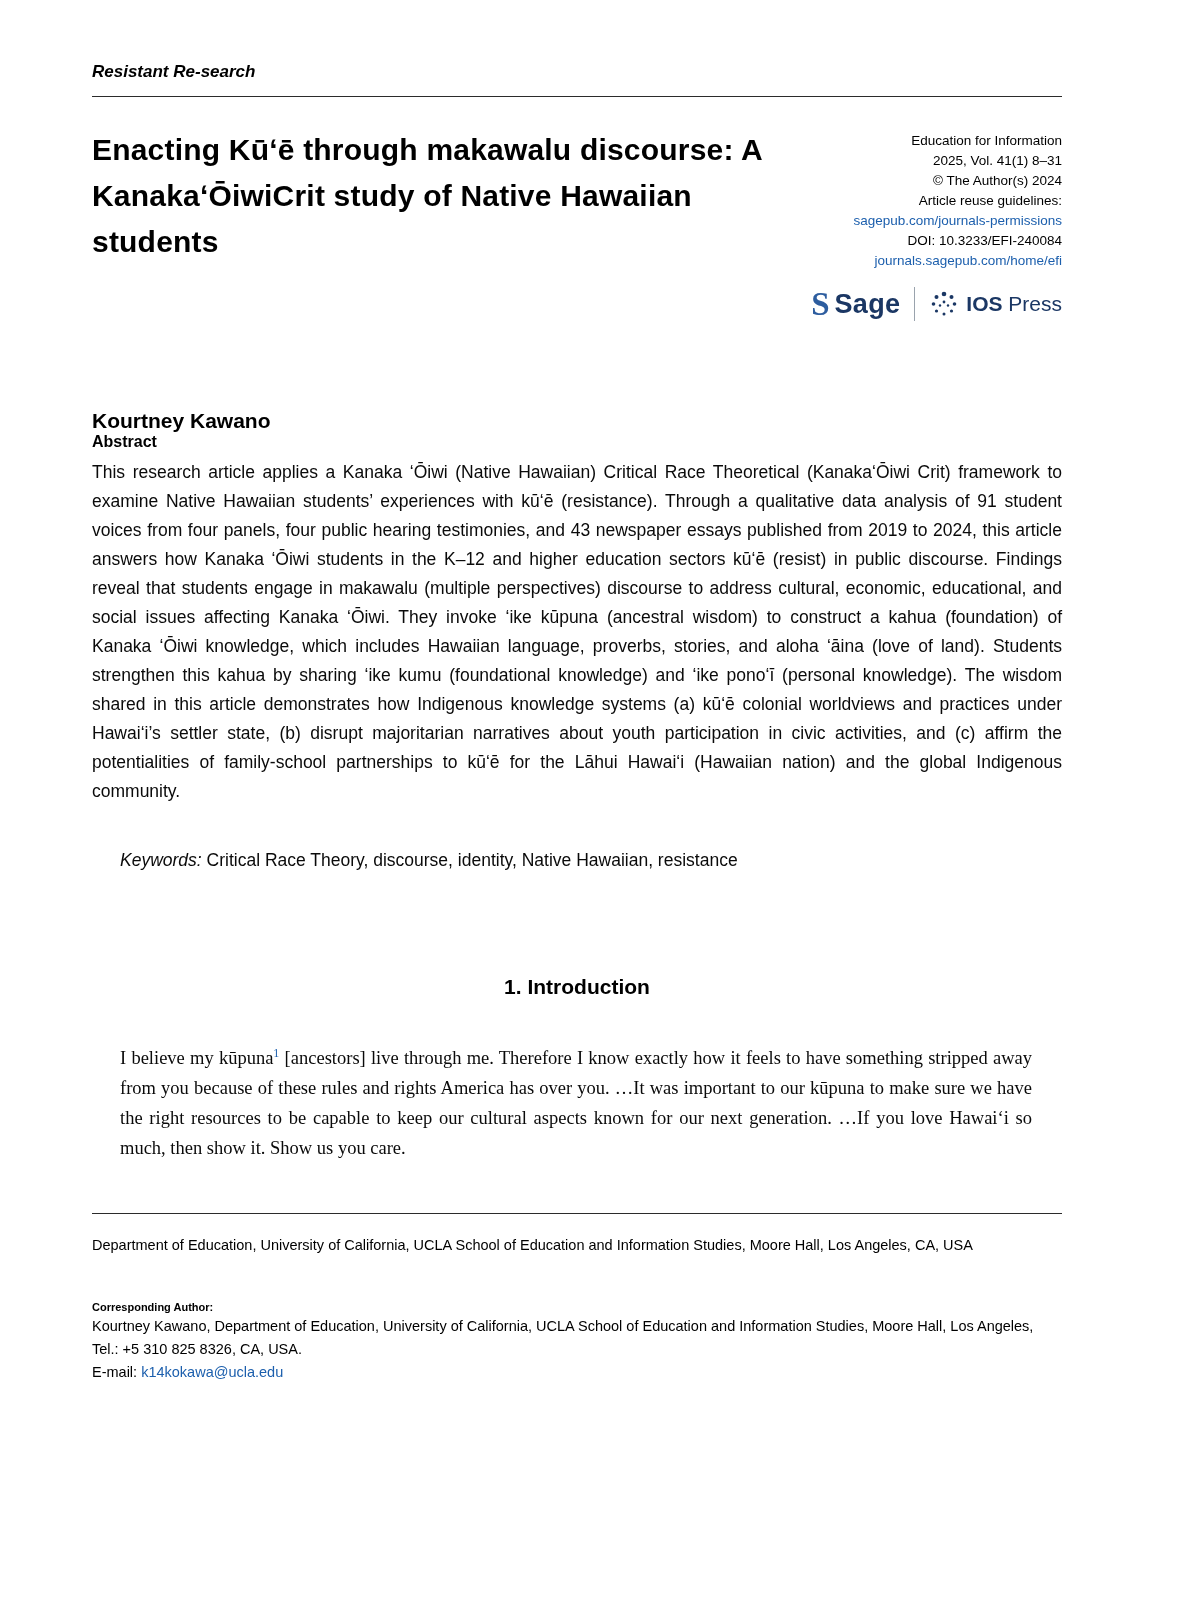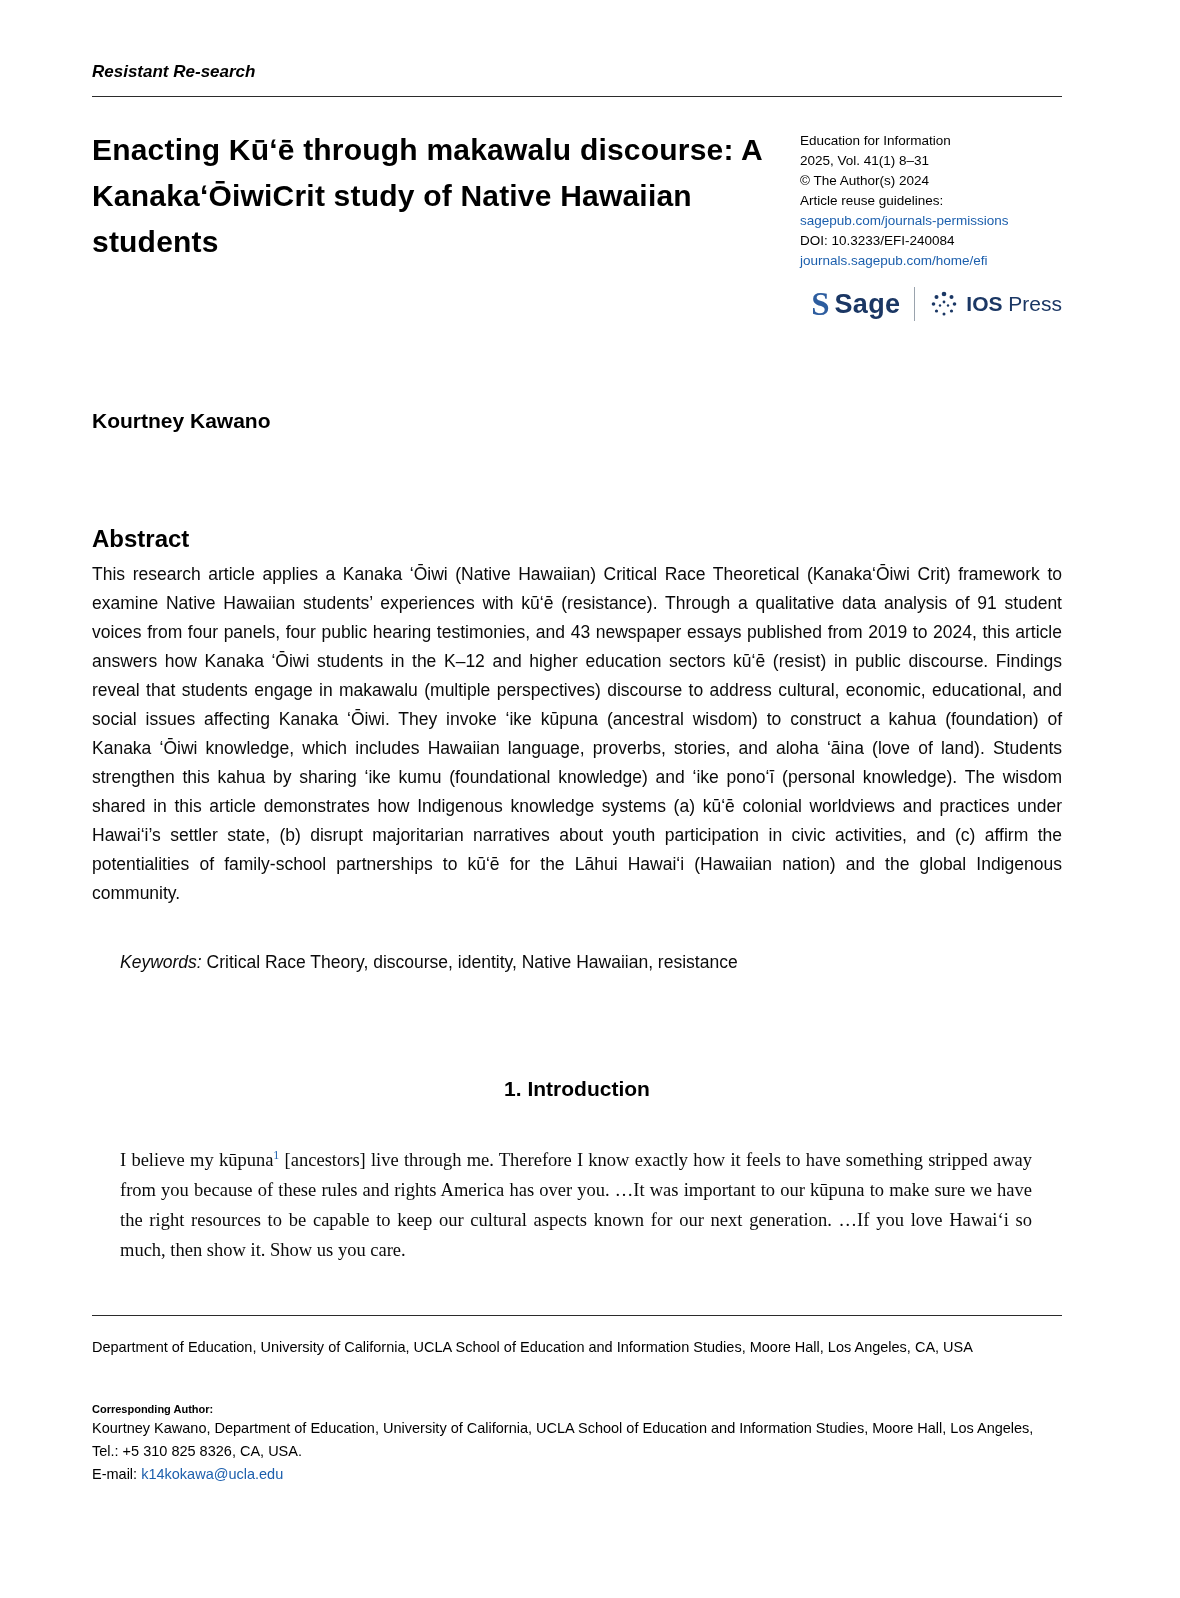--- a/index.html
+++ b/index.html
@@ -41,21 +41,21 @@
   .article-title {
     width: 672px;
     font-size: 30px;
     line-height: 46px;
     font-weight: 700;
     letter-spacing: 0.2px;
     color: #000;
   }
   .meta-col {
     width: 262px;
-    text-align: left;
+    text-align: right;
     padding-top: 4px;
   }
   .meta-line {
     font-size: 13.5px;
     line-height: 20px;
     color: #000;
   }
   .meta-link {
     font-size: 13.5px;
     line-height: 20px;
@@ -109,22 +109,21 @@
   
   .author-name {
     margin-top: 88px;
     font-size: 21px;
     font-weight: 700;
     color: #000;
   }
 
   
   .abstract-heading {
-    margin-top: 92px;
-    font-size: 24px;
+    font-size: 16px;
     font-weight: 700;
     color: #000;
   }
   .abstract-text {
     margin-top: 7px;
     font-size: 17.5px;
     line-height: 29px;
     text-align: justify;
     color: #0a0a0a;
   }

